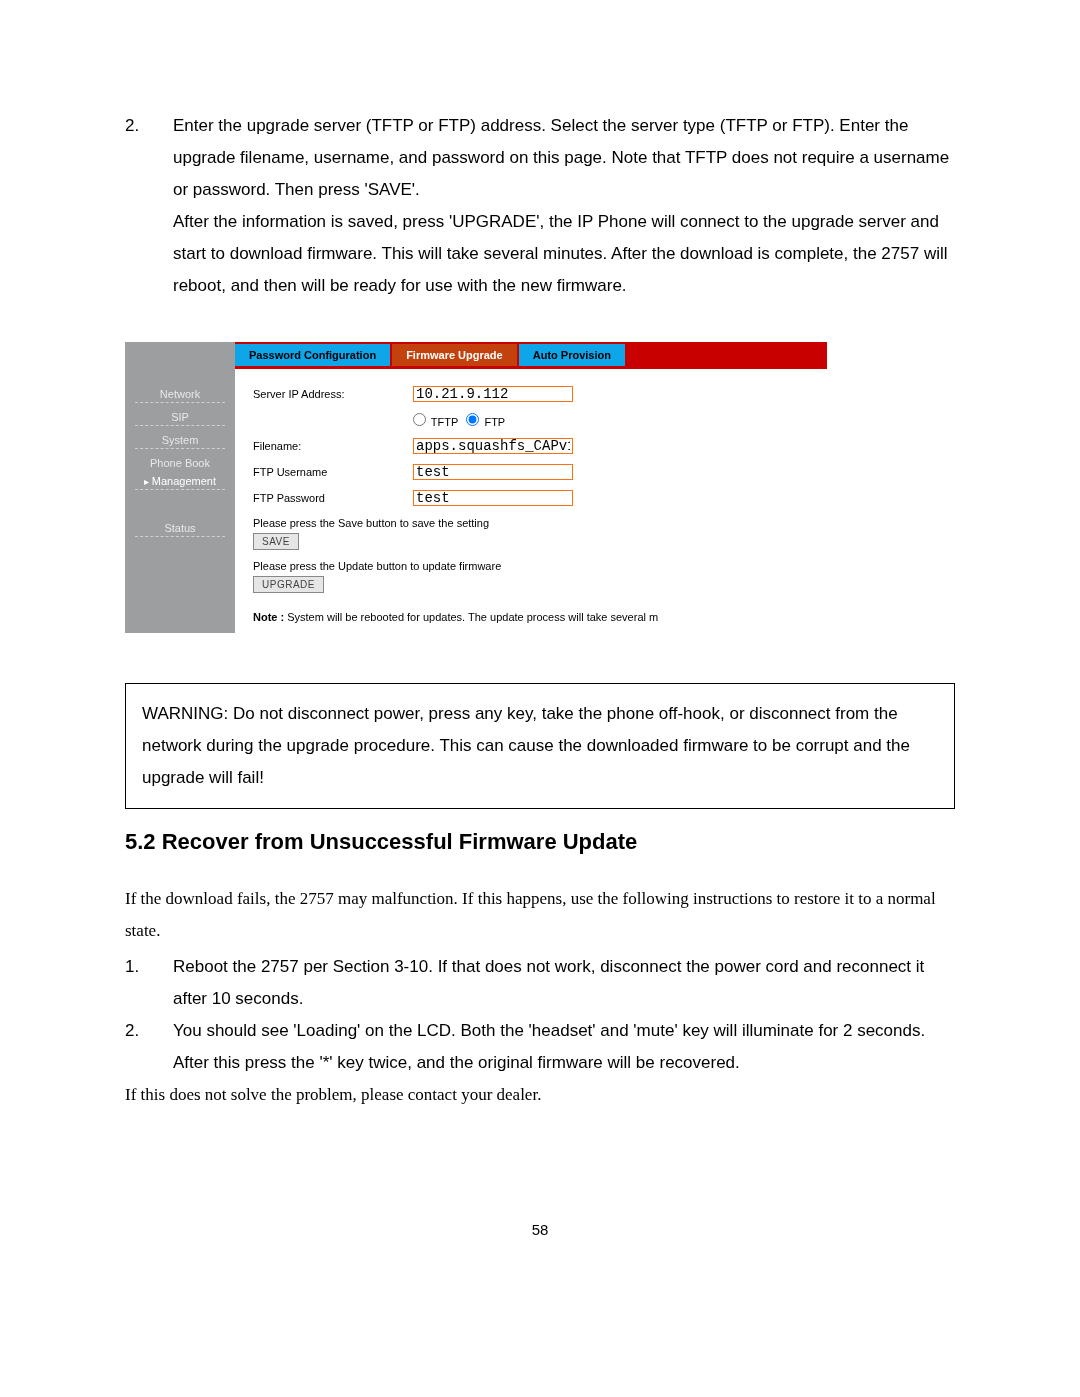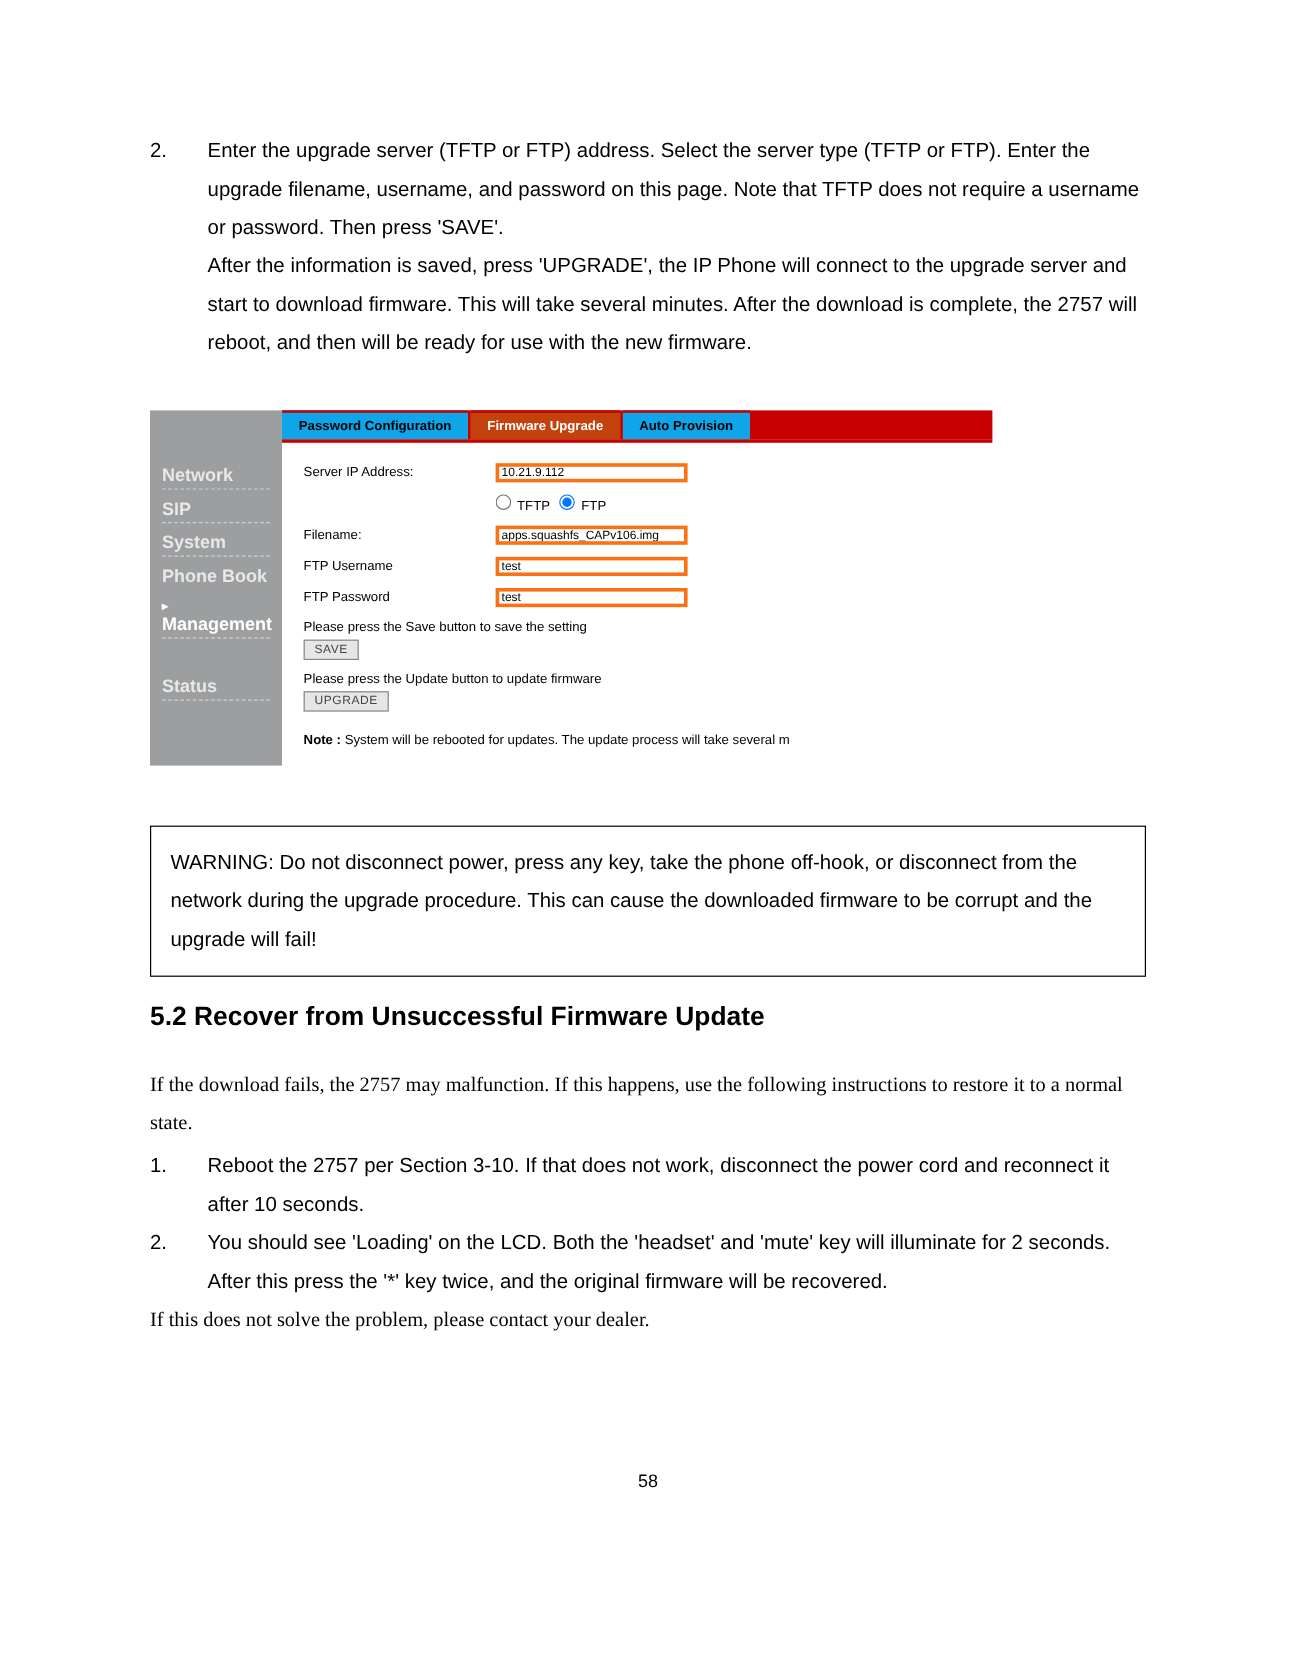--- a/index.html
+++ b/index.html
@@ -42,23 +42,24 @@
   }
   .app-sidebar {
     width: 110px;
     flex: 0 0 110px;
     background: #9c9ea0;
     padding: 42px 10px 50px 10px;
     box-sizing: border-box;
     color: #e8e8e8;
   }
   .sb-item {
-    font-weight: bold;
+    font-weight: normal;
     padding: 4px 0 2px 0;
-    font-size: 15px;
+    font-size: 11px;
+    text-align: center;
   }
   .sb-item.dashed {
     border-bottom: 1px dashed #d0d0d0;
     margin-bottom: 4px;
   }
   .sb-item.active {
     color: #fff;
   }
   .sb-item.active::before {
     content: "▸ ";
@@ -102,24 +103,25 @@
   .f-row {
     display: flex;
     align-items: center;
     min-height: 22px;
     margin-bottom: 4px;
   }
   .f-label { width: 160px; flex: 0 0 160px; }
   .f-field input[type="text"] {
     width: 160px;
     height: 16px;
-    font-size: 10px;
+    font-size: 14px;
     padding: 0 2px;
-    border: 3px solid #f97316;
+    border: 1px solid #f97316;
     box-sizing: border-box;
+    font-family: Liberation Mono, monospace;
   }
   .f-radio {
     display: flex;
     gap: 8px;
     align-items: center;
     font-size: 11px;
   }
   .f-radio input { margin: 0 2px 0 0; }
   .f-note { margin: 8px 0 4px 0; }
   .f-btn {

